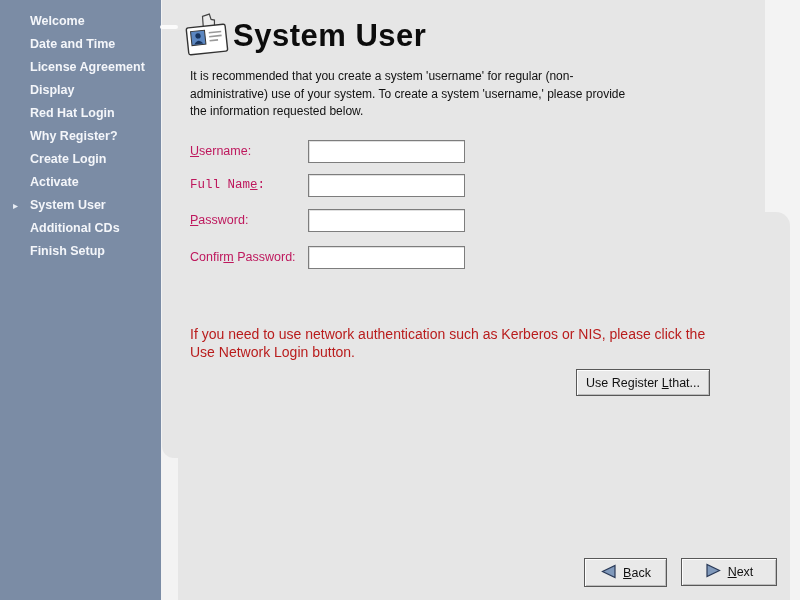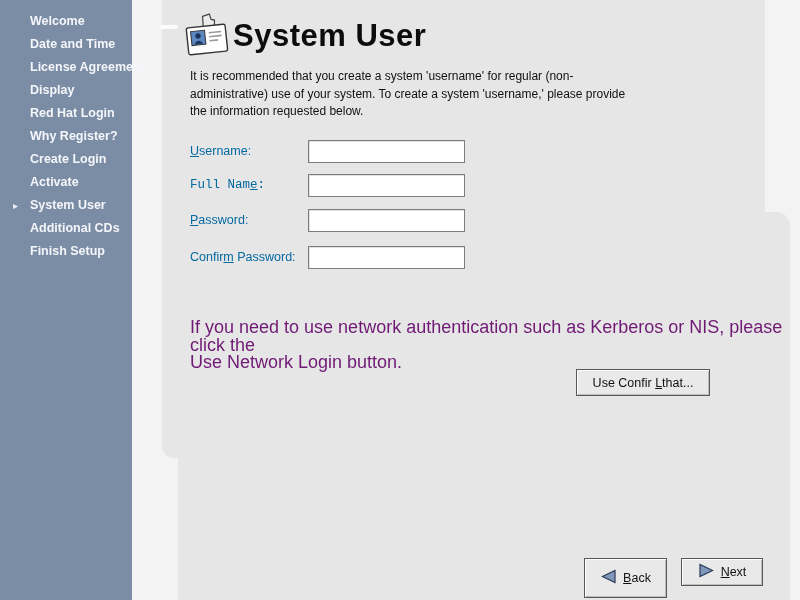--- a/index.html
+++ b/index.html
@@ -3,21 +3,21 @@
 <meta charset="utf-8">
 <style>
   html,body{margin:0;padding:0;}
   body{
     width:800px;height:600px;position:relative;overflow:hidden;
     font-family:"Liberation Sans","DejaVu Sans",sans-serif;
     background:#f3f3f3;
   }
   
   .sidebar{
-    position:absolute;left:0;top:0;width:132px;height:600px;
+    position:absolute;left:0;top:0;width:161px;height:600px;
     background:#7b8ca5;
   }
   .side-list{position:absolute;top:10px;left:0;width:100%;}
   .side-item{
     position:relative;height:23px;line-height:23px;
     padding-left:30px;color:#f4f6fa;font-size:12.5px;font-weight:bold;
     white-space:nowrap;
   }
   .active-arrow{
     position:absolute;left:13px;top:0;font-size:10px;color:#e9eef5;
@@ -40,47 +40,47 @@
   .page-title{
     position:absolute;left:233px;top:18px;
     font-size:31px;font-weight:bold;color:#0c0c0c;letter-spacing:0.5px;
   }
   
   .intro-text{
     position:absolute;left:190px;top:68px;
     font-size:12px;line-height:17.5px;color:#111;white-space:pre-line;
   }
   .network-text{
-    position:absolute;left:190px;top:319px;
-    font-size:18px;line-height:17.5px;color:#701a75;white-space:pre-line;
+    position:absolute;left:190px;top:326px;
+    font-size:14px;line-height:17.5px;color:#b91c1c;white-space:pre-line;
   }
   
   .field-label{
-    position:absolute;left:190px;font-size:12.5px;color:#0369a1;white-space:nowrap;
+    position:absolute;left:190px;font-size:12.5px;color:#be185d;white-space:nowrap;
   }
   .entry{
     position:absolute;left:308px;width:157px;height:23px;box-sizing:border-box;
     background:#fff;border:1px solid #7d7d7d;
     box-shadow:inset 1px 1px 0 rgba(0,0,0,0.12);
     font-size:12.5px;padding:0 4px;outline:none;
   }
   .mn{text-decoration:underline;}
   
   .btn{
     position:absolute;box-sizing:border-box;
     background:#e9e9e9;border:1px solid #585858;
     box-shadow:inset 1px 1px 0 #fdfdfd,inset -1px -1px 0 #bdbdbd;
     font-family:"Liberation Sans","DejaVu Sans",sans-serif;
     font-size:12.5px;color:#111;
     display:flex;align-items:center;justify-content:center;gap:6px;
     cursor:default;
   }
   .btn-network{left:576px;top:369px;width:134px;height:27px;}
-  .btn-back{left:584px;top:558px;width:83px;height:40px;}
-  .btn-next{left:681px;top:558px;width:82px;height:28px;}
+  .btn-back{left:584px;top:558px;width:83px;height:29px;}
+  .btn-next{left:681px;top:558px;width:96px;height:28px;}
 </style>
 </head>
 <body>
 
 <div class="sidebar">
   <div class="side-list">
     <div class="side-item"><span>Welcome</span></div>
     <div class="side-item"><span>Date and Time</span></div>
     <div class="side-item"><span>License Agreement</span></div>
     <div class="side-item"><span>Display</span></div>
@@ -130,21 +130,21 @@
 <div class="field-label" style="top:213px;"><span></span><span class="mn">P</span><span>assword:</span></div>
 <input class="entry" style="top: 209px;" type="text" value="">
 
 <div class="field-label" style="top:250px;"><span>Confir</span><span class="mn">m</span><span> Password:</span></div>
 <input class="entry" style="top: 246px;" type="text" value="">
 
 <div class="network-text">If you need to use network authentication such as Kerberos or NIS, please click the
 Use Network Login button.</div>
 
 <button class="btn btn-network">
-  <span><span>Use Confir </span><span class="mn">L</span><span>that...</span></span>
+  <span><span>Use Register </span><span class="mn">L</span><span>that...</span></span>
 </button>
 
 <button class="btn btn-back">
   <span>
     <svg width="17" height="15" viewBox="0 0 17 15">
         <polygon points="15,1.5 15,13.5 2.5,7.5" fill="#8099bb" stroke="#2a3a58" stroke-width="1.2"></polygon>
       </svg>
   </span>
   <span><span class="mn">B</span><span>ack</span></span>
 </button>

